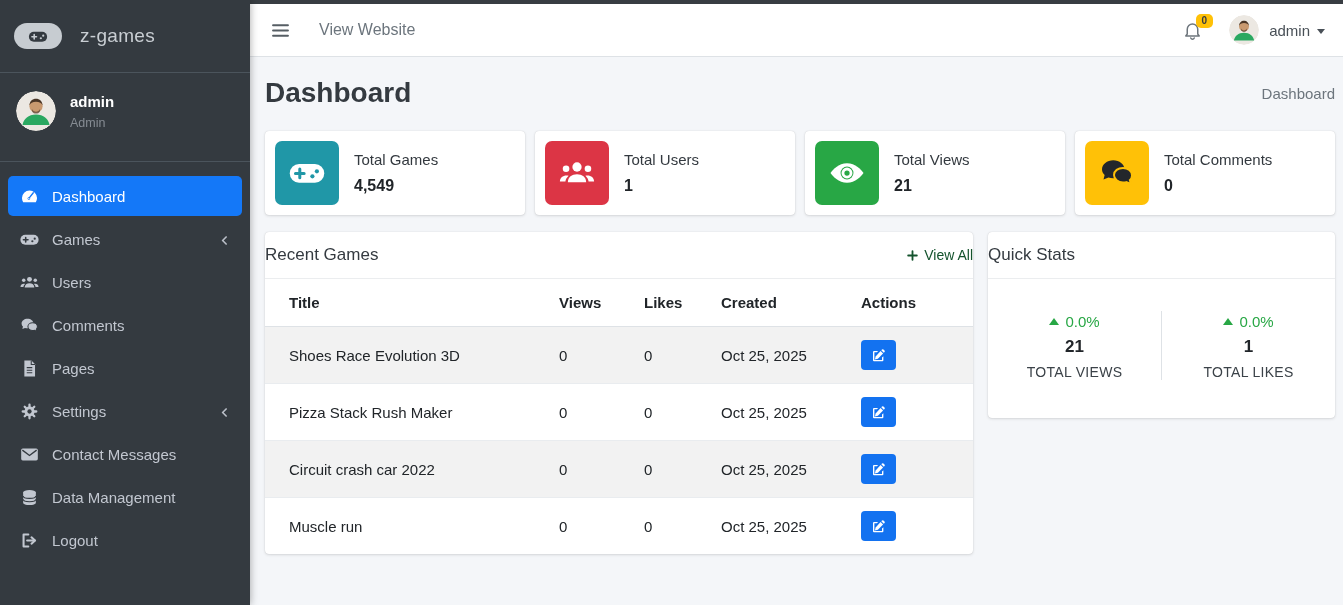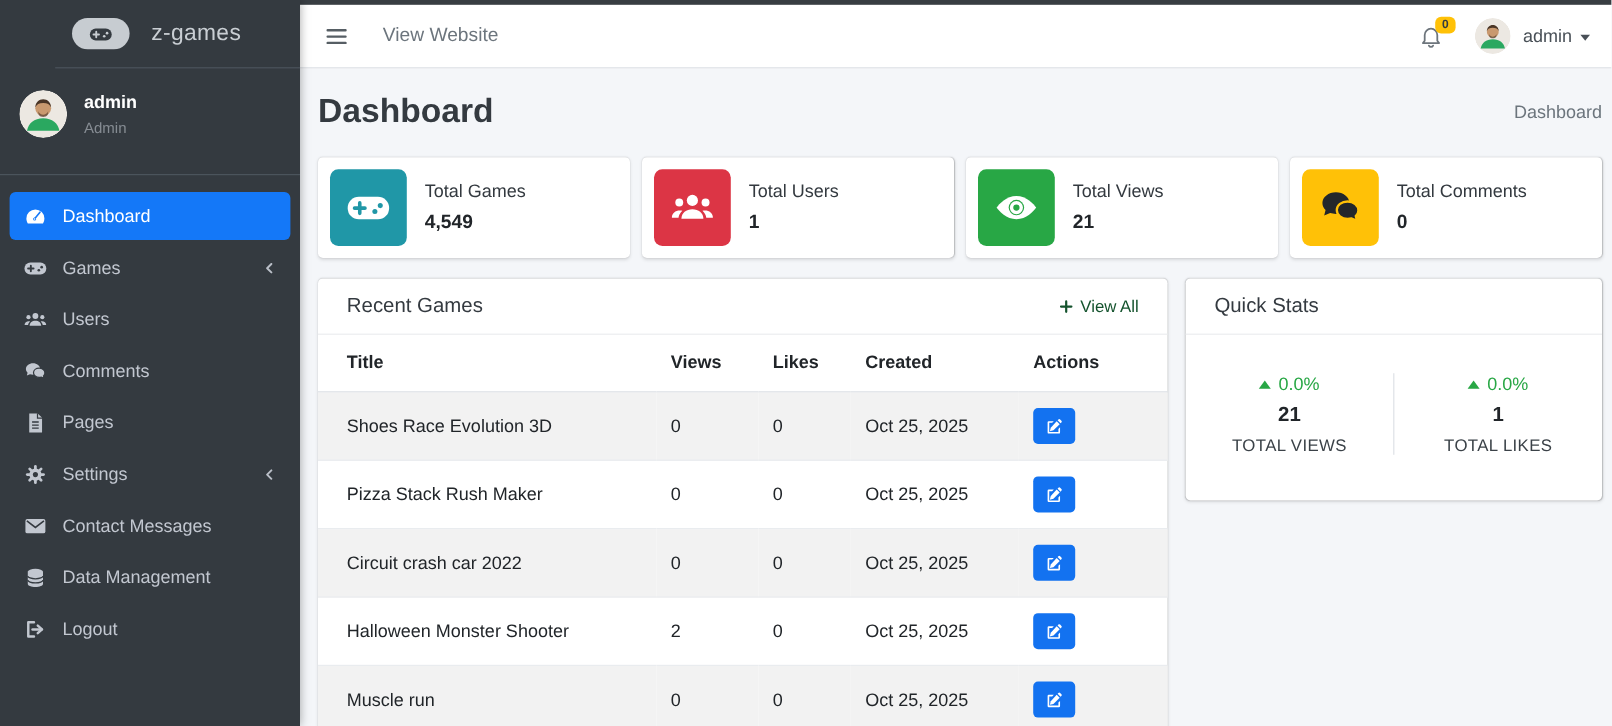--- a/index.html
+++ b/index.html
@@ -1,21 +1,21 @@
 <!DOCTYPE html>
 <html><head>
 <meta charset="utf-8">
 <style>
   * { margin:0; padding:0; box-sizing:border-box; }
   html,body { width:1343px; height:605px; overflow:hidden; }
   body { font-family:"Liberation Sans", sans-serif; display:flex; background:#f4f6f9; color:#343a40; }
 
   
   .sidebar { flex:0 0 250px; width:250px; background:#343a40; color:#c2c7d0; display:flex; flex-direction:column; z-index:5; box-shadow:0 0 8px rgba(0,0,0,.35); }
-  .brand { height:57px; display:flex; align-items:center; padding:0 14px; border-bottom:1px solid #4b545c; cursor:pointer;margin-left:46px; }
+  .brand { height:73px; display:flex; align-items:center; padding:0 14px; border-bottom:1px solid #4b545c; cursor:pointer; }
   .brand-logo { width:48px; height:26px; background:#c7ccd1; border-radius:13px; display:flex; align-items:center; justify-content:center; --hole:#c7ccd1; color:#343a40; }
   .brand-logo svg { width:32px; height:19px; }
   .brand-text { margin-left:18px; font-size:19px; color:#c9ced3; letter-spacing:.3px; }
 
   .user-panel { display:flex; align-items:flex-start; padding:18px 12px 30px 16px; border-bottom:1px solid #4b545c; }
   .avatar { width:40px; height:40px; border-radius:50%; overflow:hidden; flex:0 0 40px; }
   .avatar svg { width:100%; height:100%; display:block; }
   .user-meta { margin-left:14px; padding-top:2px; }
   .u-name { color:#fff; font-size:15px; font-weight:700; cursor:pointer; }
   .u-role { color:#868c93; font-size:12.5px; margin-top:6px; }
@@ -59,21 +59,21 @@
   .bg-yellow { background:#ffc107; --hole:#ffc107; color:#23272b !important; }
   .card-meta { margin-left:15px; }
   .card-label { font-size:15px; color:#33393f; }
   .card-value { font-size:16px; font-weight:700; margin-top:9px; color:#212529; }
 
   
   .row2 { display:flex; gap:15px; align-items:flex-start; }
   .panel { background:#fff; border-radius:4px; box-shadow:0 0 1px rgba(0,0,0,.18), 0 1px 3px rgba(0,0,0,.12); }
   .games-panel { flex:0 0 708px; width:708px; }
   .quick-panel { flex:1; }
-  .panel-head { display:flex; justify-content:space-between; padding:13px 24px; border-bottom:1px solid #ebedef; }
+  .panel-head { display:flex; justify-content:space-between; padding:13px 0; border-bottom:1px solid #ebedef; }
   .panel-title { font-size:17px; color:#343a40; }
   .view-all { display:flex; align-items:center; gap:5px; color:#14532d; font-size:14px; text-decoration:none; cursor:pointer; }
   .view-all svg { width:13px; height:13px; }
 
   table { width:100%; border-collapse:collapse; table-layout:fixed; font-size:15px; }
   col.c-title { width:282px; } col.c-views { width:85px; } col.c-likes { width:77px; } col.c-created { width:140px; }
   th { text-align:left; font-weight:700; color:#212529; padding:15px 12px; border-bottom:1px solid #dee2e6; }
   td { padding:13px 12px; border-top:1px solid #e9ecef; color:#212529; }
   th:first-child, td:first-child { padding-left:24px; }
   tbody tr:nth-child(odd) { background:#f2f2f2; }
@@ -402,35 +402,20 @@
                   <button class="edit-btn">
                     <svg viewBox="0 0 24 24" fill="currentColor">
                       <path d="M15.3 4.7l4 4-8.3 8.3-4.8 1.2 1.2-4.8z"></path>
                       <path d="M16.5 3.5l1.1-1.1a1.6 1.6 0 0 1 2.3 0l1.7 1.7a1.6 1.6 0 0 1 0 2.3l-1.1 1.1z"></path>
                       <path d="M19.8 13v6.7a1.6 1.6 0 0 1-1.6 1.6H4.8a1.6 1.6 0 0 1-1.6-1.6V6.3a1.6 1.6 0 0 1 1.6-1.6h6.7L9.3 6.9H5.4v12.3h12.2v-4z"></path>
                     </svg>
                   </button>
                 </td>
             </tr>
             <tr>
-              <td>Halloween Monster Shooter</td>
-              <td>2</td>
-              <td>0</td>
-              <td>Oct 25, 2025</td>
-              <td>
-                  <button class="edit-btn">
-                    <svg viewBox="0 0 24 24" fill="currentColor">
-                      <path d="M15.3 4.7l4 4-8.3 8.3-4.8 1.2 1.2-4.8z"></path>
-                      <path d="M16.5 3.5l1.1-1.1a1.6 1.6 0 0 1 2.3 0l1.7 1.7a1.6 1.6 0 0 1 0 2.3l-1.1 1.1z"></path>
-                      <path d="M19.8 13v6.7a1.6 1.6 0 0 1-1.6 1.6H4.8a1.6 1.6 0 0 1-1.6-1.6V6.3a1.6 1.6 0 0 1 1.6-1.6h6.7L9.3 6.9H5.4v12.3h12.2v-4z"></path>
-                    </svg>
-                  </button>
-                </td>
-            </tr>
-            <tr>
               <td>Muscle run</td>
               <td>0</td>
               <td>0</td>
               <td>Oct 25, 2025</td>
               <td>
                   <button class="edit-btn">
                     <svg viewBox="0 0 24 24" fill="currentColor">
                       <path d="M15.3 4.7l4 4-8.3 8.3-4.8 1.2 1.2-4.8z"></path>
                       <path d="M16.5 3.5l1.1-1.1a1.6 1.6 0 0 1 2.3 0l1.7 1.7a1.6 1.6 0 0 1 0 2.3l-1.1 1.1z"></path>
                       <path d="M19.8 13v6.7a1.6 1.6 0 0 1-1.6 1.6H4.8a1.6 1.6 0 0 1-1.6-1.6V6.3a1.6 1.6 0 0 1 1.6-1.6h6.7L9.3 6.9H5.4v12.3h12.2v-4z"></path>

